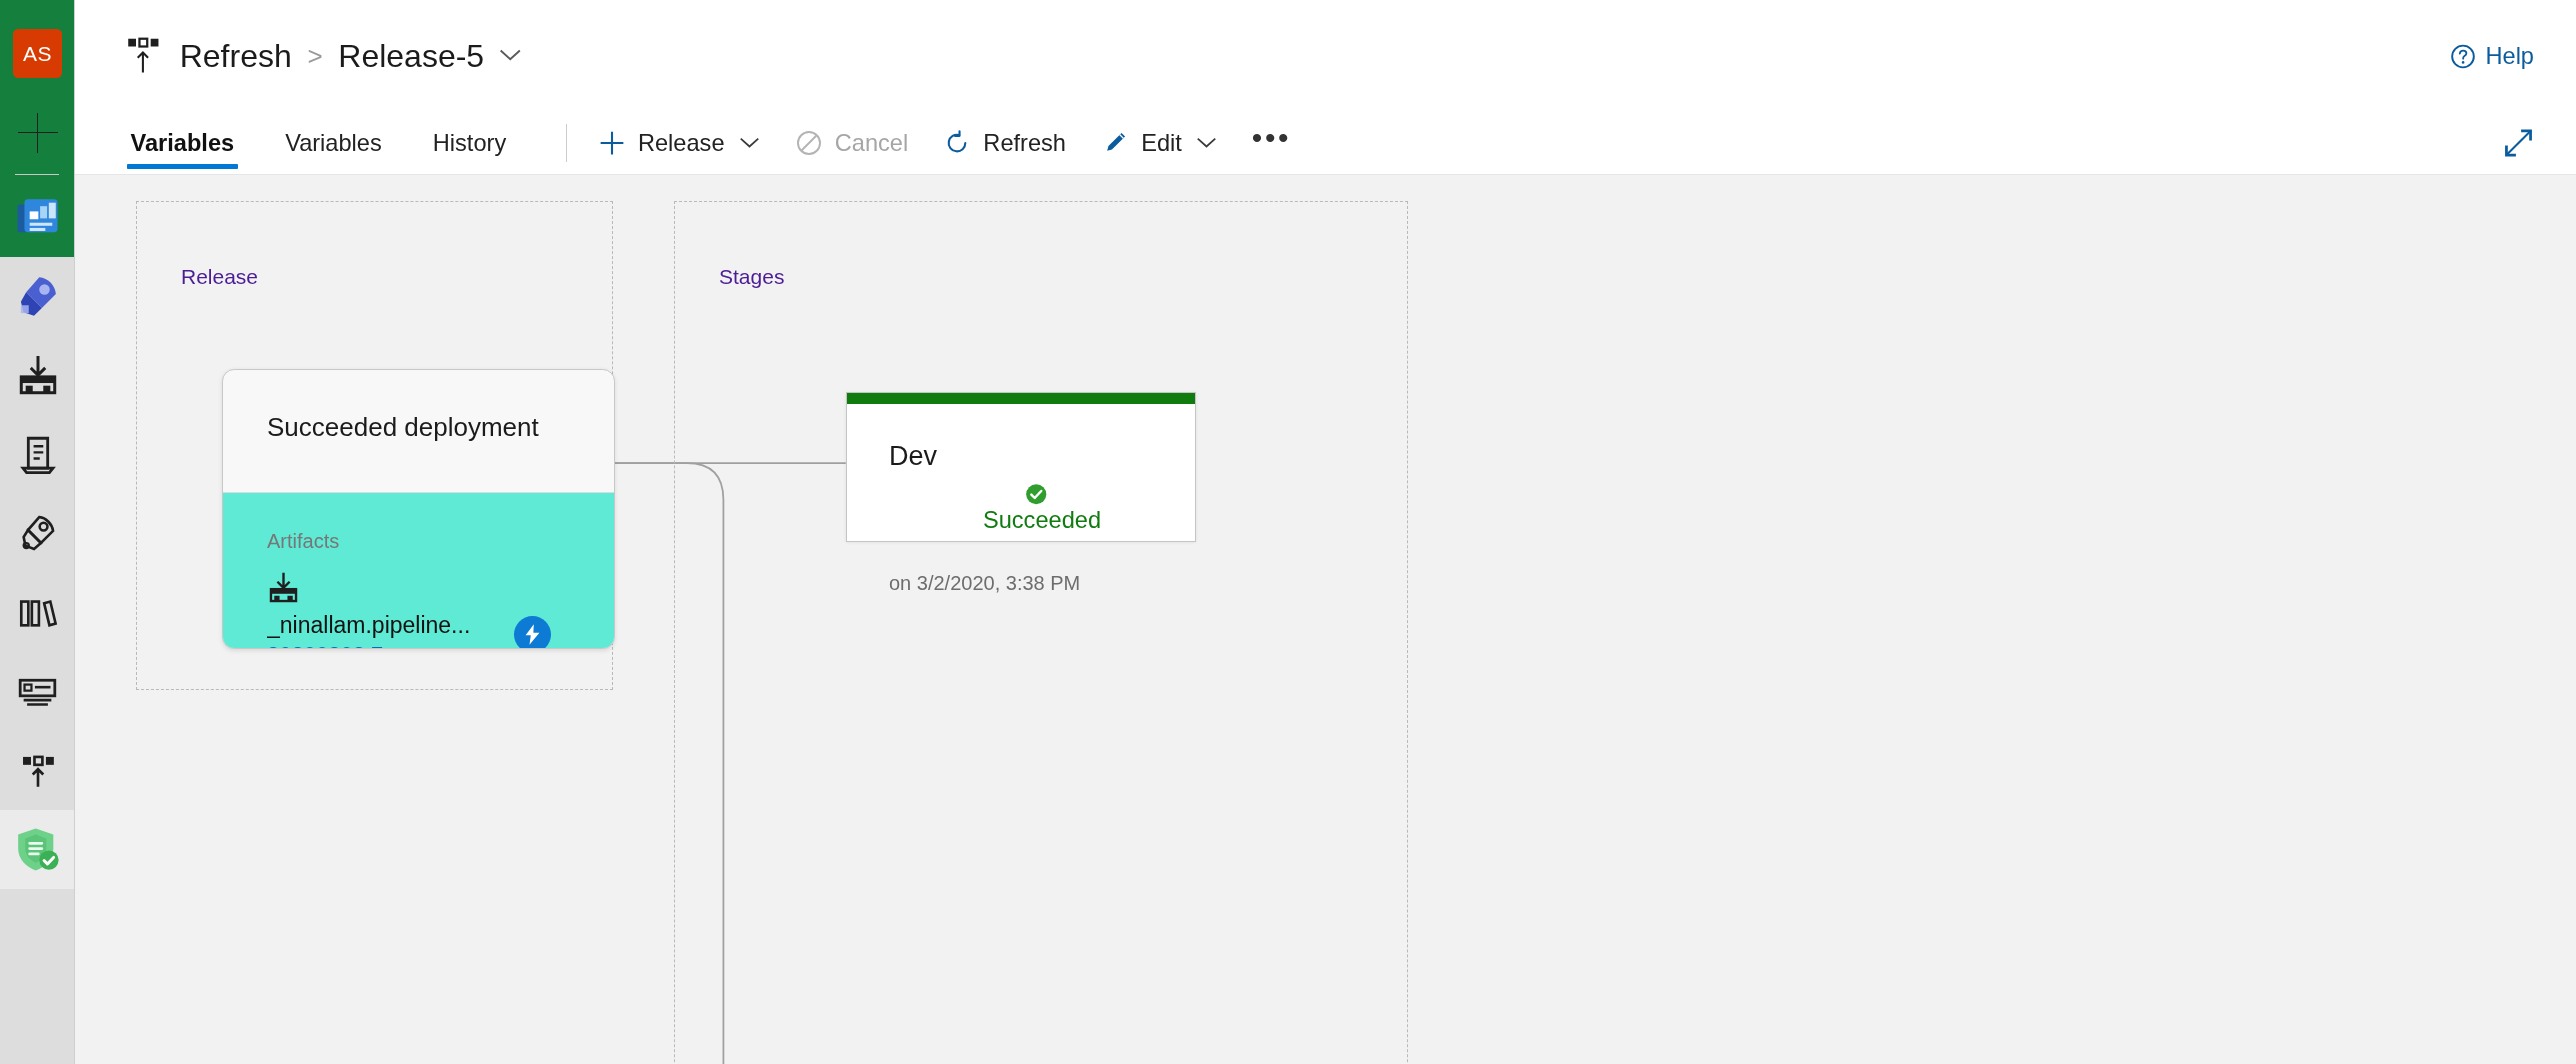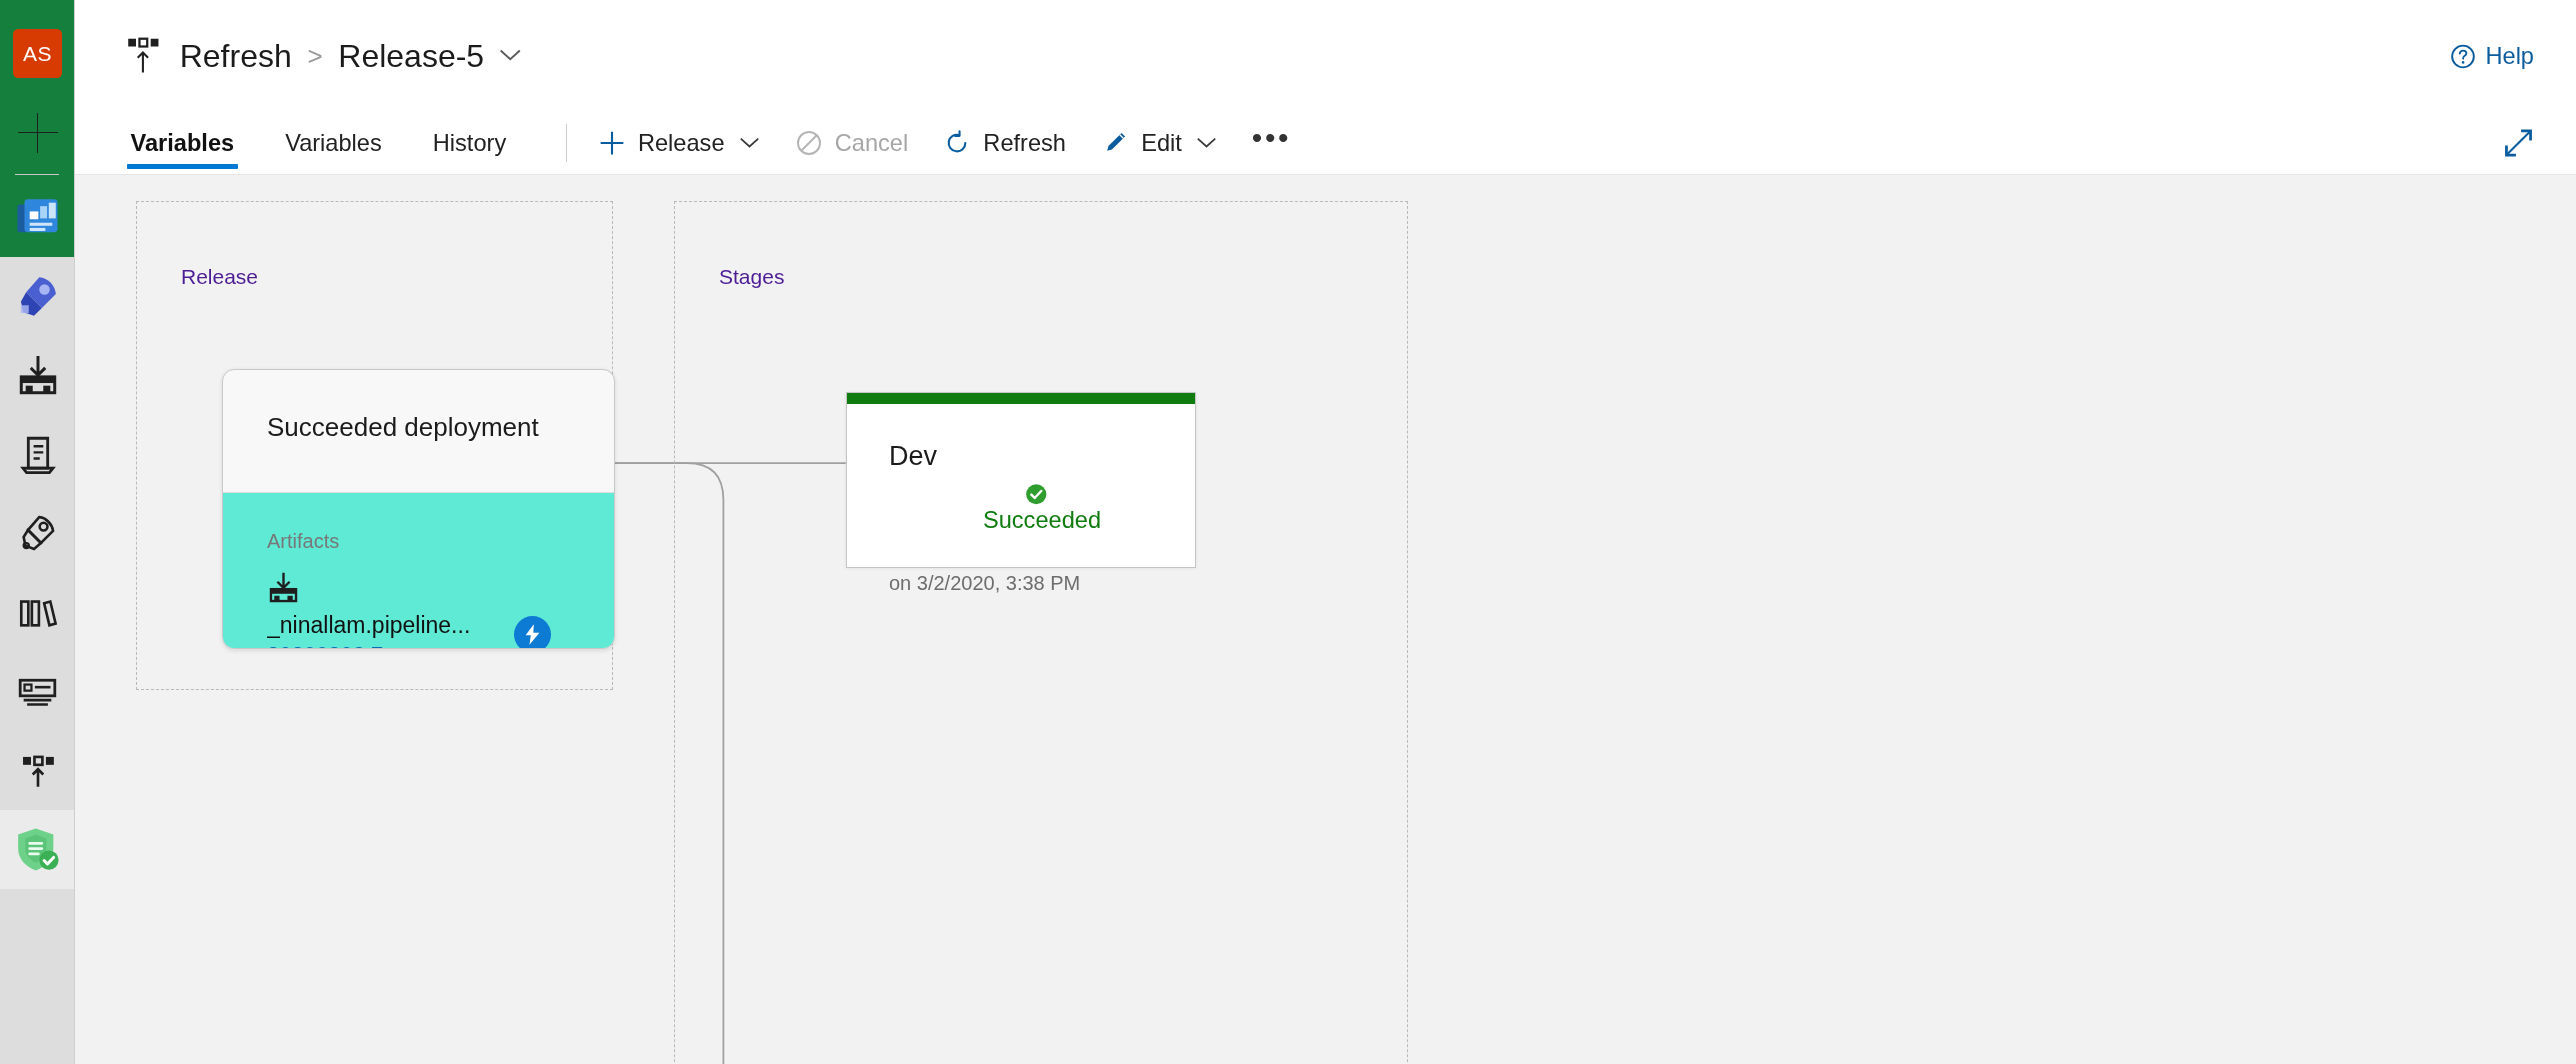--- a/index.html
+++ b/index.html
@@ -169,21 +169,21 @@
     border: 0.9px solid #c5c5c5;
     box-shadow: 0 0.9px 3.5px rgba(0,0,0,0.08);
   }
   .stage-bar { height: 10.5px; width: 100%; }
   .stage-inner { padding: 37px 0 0 42px; height: calc(100% - 10.5px); }
   .stage-name { font-size: 27px; color: #1b1b1b; margin-bottom: 10.5px; }
   .stage-status { display: flex; align-items: center; font-size: 23.6px; flex-direction: column; }
   .stage-status .si { margin-right: 12.2px; display: flex; align-items: center; }
   .stage-when { font-size: 20px; color: #6d6d6d; margin-top: 38px; }
 
-  #stage-dev  { left: 771px; top: 217px; height: 176px; }
+  #stage-dev  { left: 771px; top: 217px; height: 150px; }
   #stage-dev  .stage-inner { height: auto; padding-bottom: 30px; }
 
   #connectors { position: absolute; left: 0; top: 0; width: 100%; height: 100%; pointer-events: none; }
 </style>
 </head>
 <body>
 
 <div id="app">
 
   <div id="rail">

